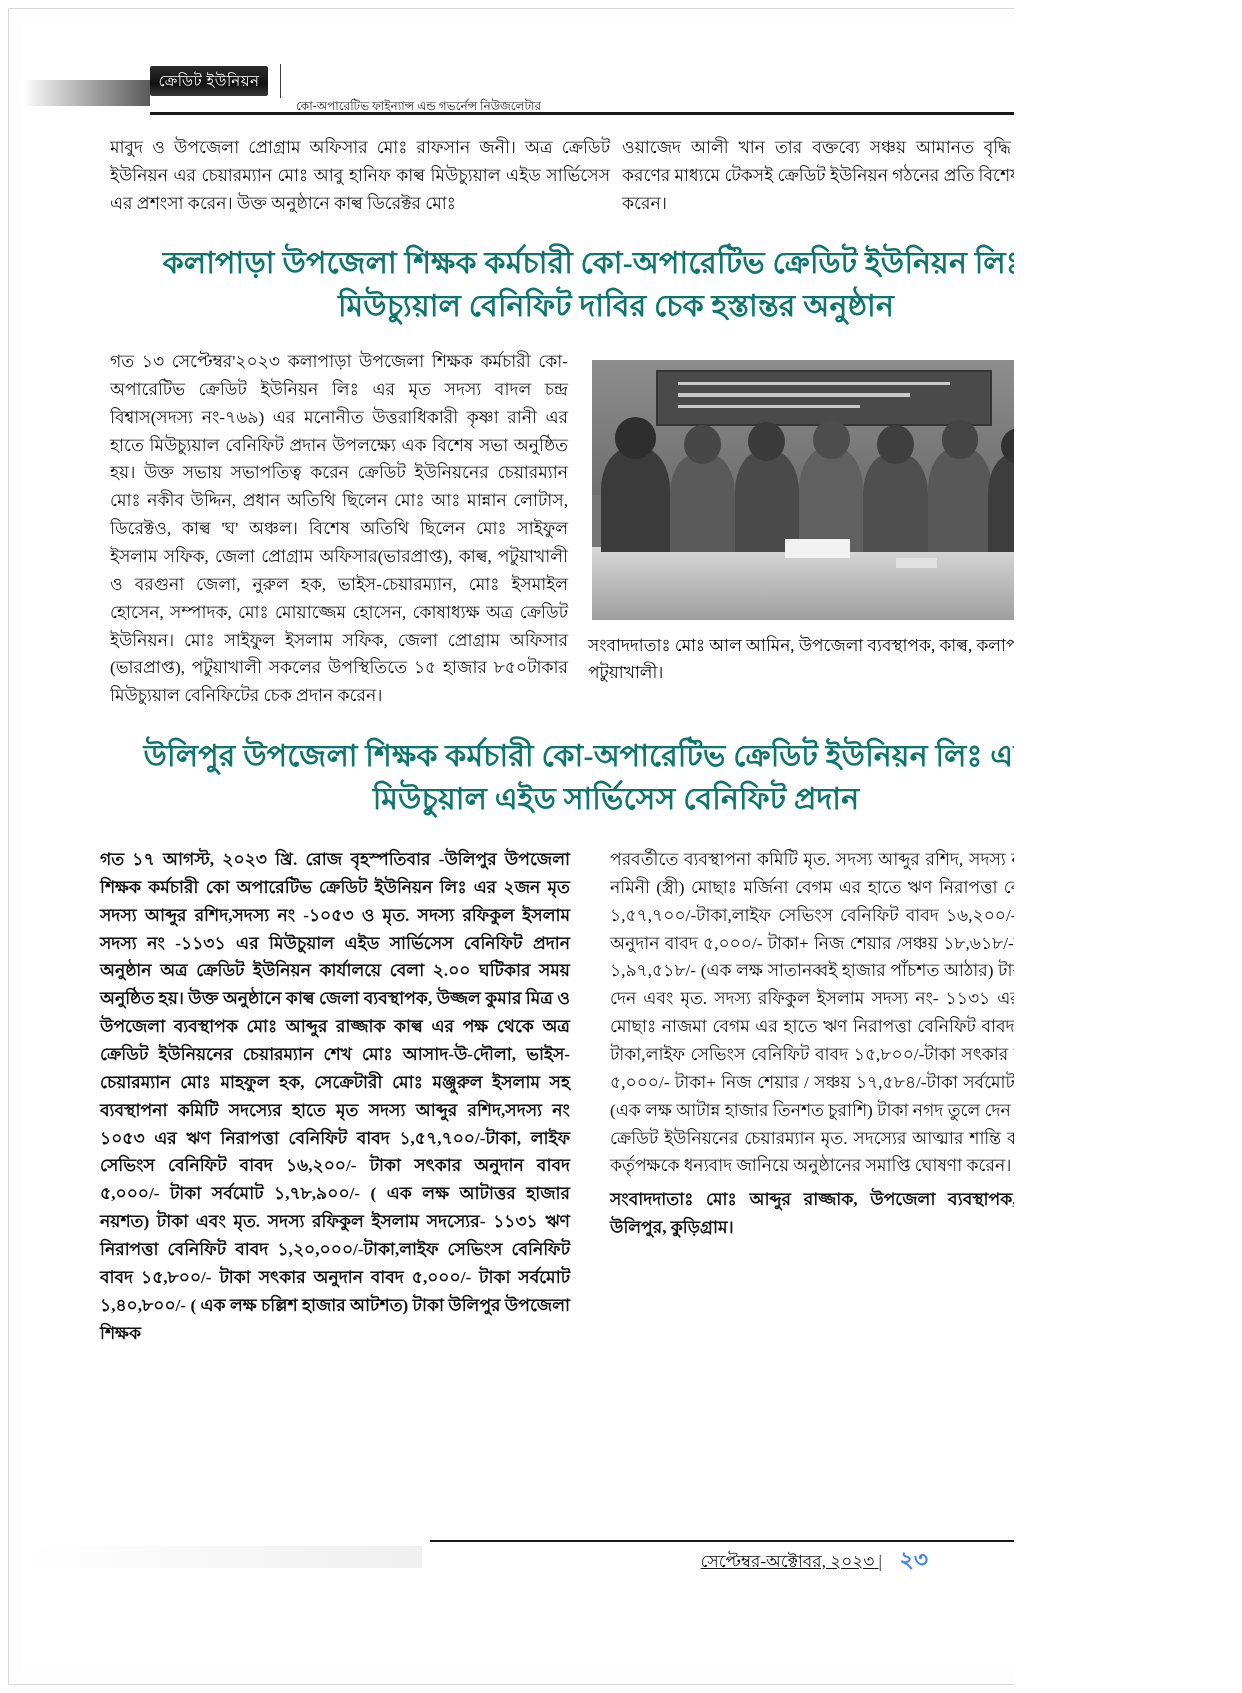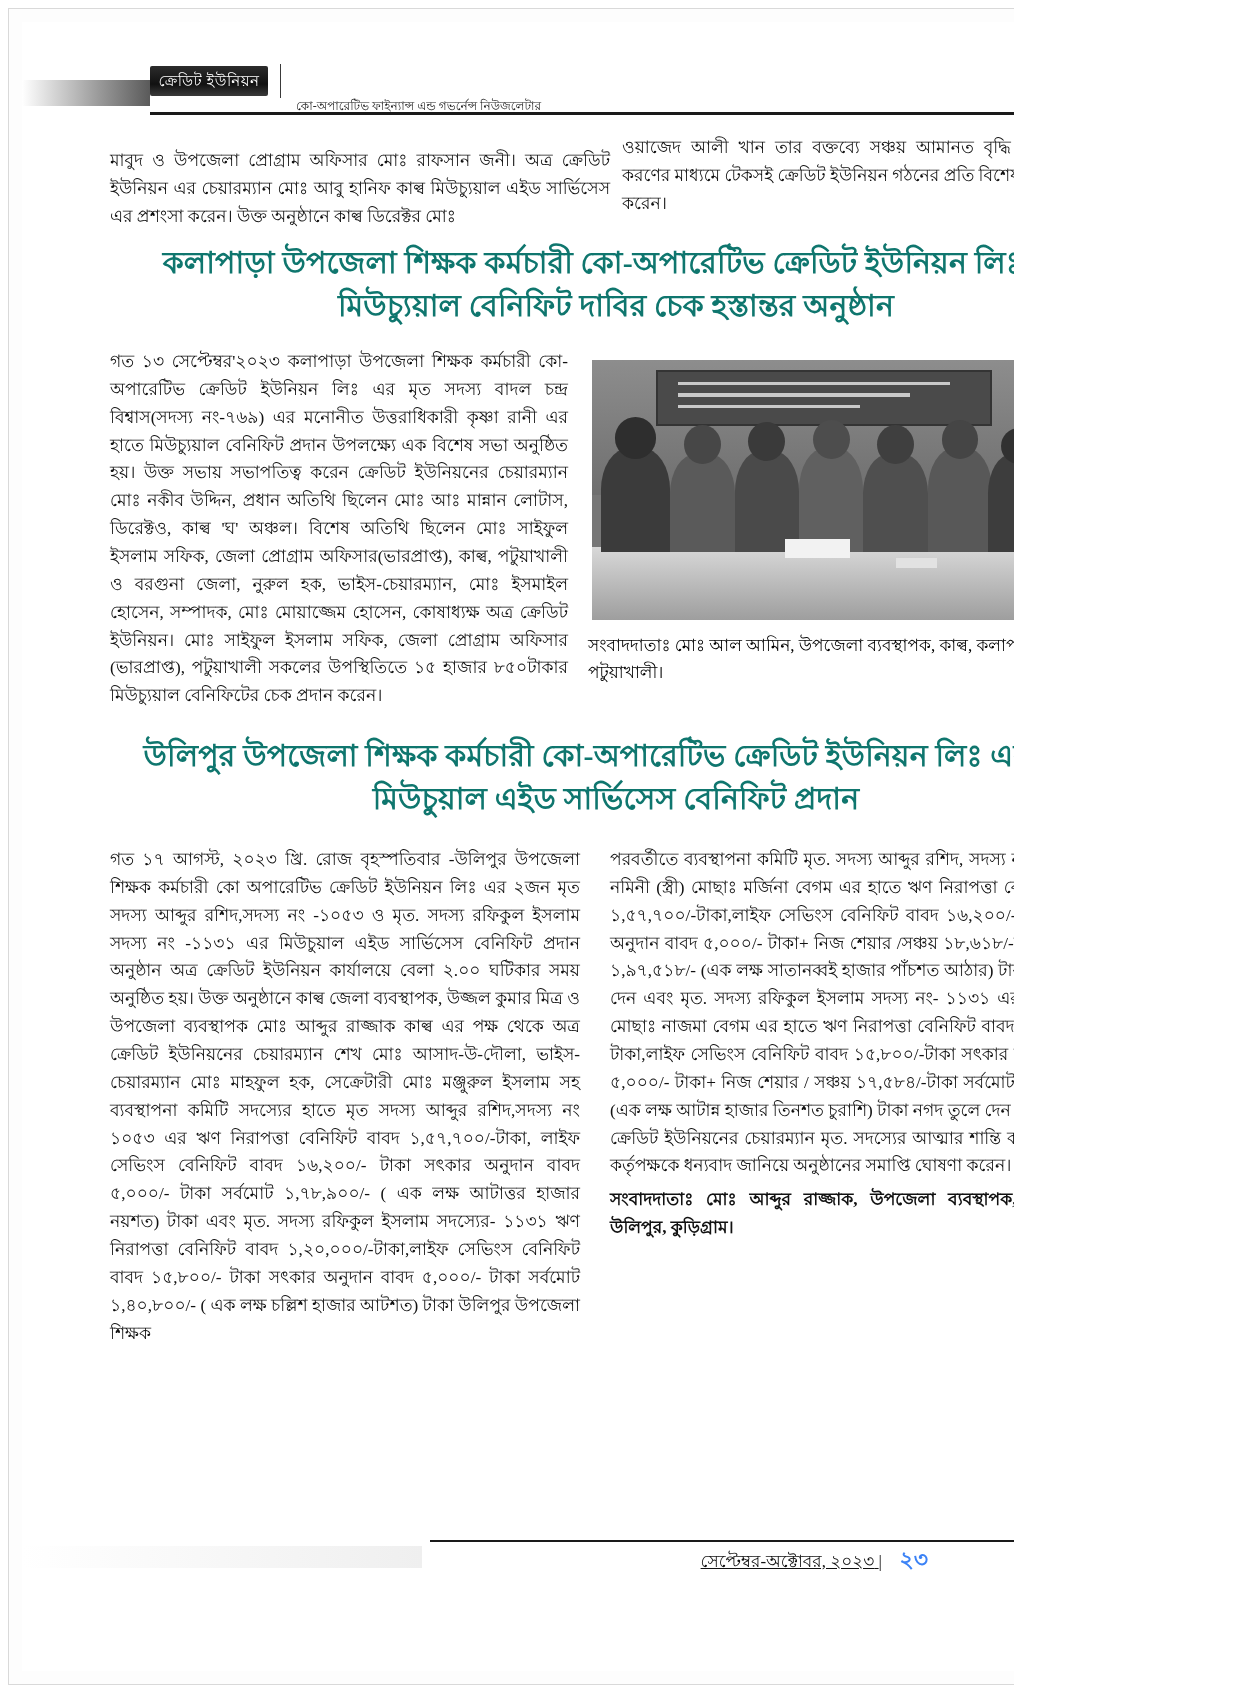--- a/index.html
+++ b/index.html
@@ -98,21 +98,21 @@
     width: 500px;
     text-align: justify;
     font-size: 17.2px;
     line-height: 1.62;
     color: #111;
   }
   .col p { margin: 0 0 6px 0; text-align: justify; }
   .col-left  { left: 110px; }
   .col-right { left: 622px; }
 
-  .intro-left  { top: 147px; }
+  .intro-left  { top: 134px; }
   .intro-right { top: 134px; }
 
   
   .headline {
     position: absolute;
     left: 110px;
     width: 1012px;
     text-align: center;
     font-size: 30px;
     font-weight: bold;
@@ -139,21 +139,21 @@
     left: 588px;
     top: 632px;
     width: 470px;
     font-size: 17px;
     line-height: 1.6;
     color: #000000;
     text-align: left;
   }
 
   
-  .a2-left  { top: 846px; left: 110px; width: 470px; }
+  .a2-left  { top: 846px; left: 100px; width: 470px; font-weight: bold; }
   .a2-right { top: 846px; left: 610px; width: 492px; }
   .byline {
     font-weight: bold;
     display: block;
     margin-top: 4px;
   }
 
   
   .footer-rule {
     position: absolute;

